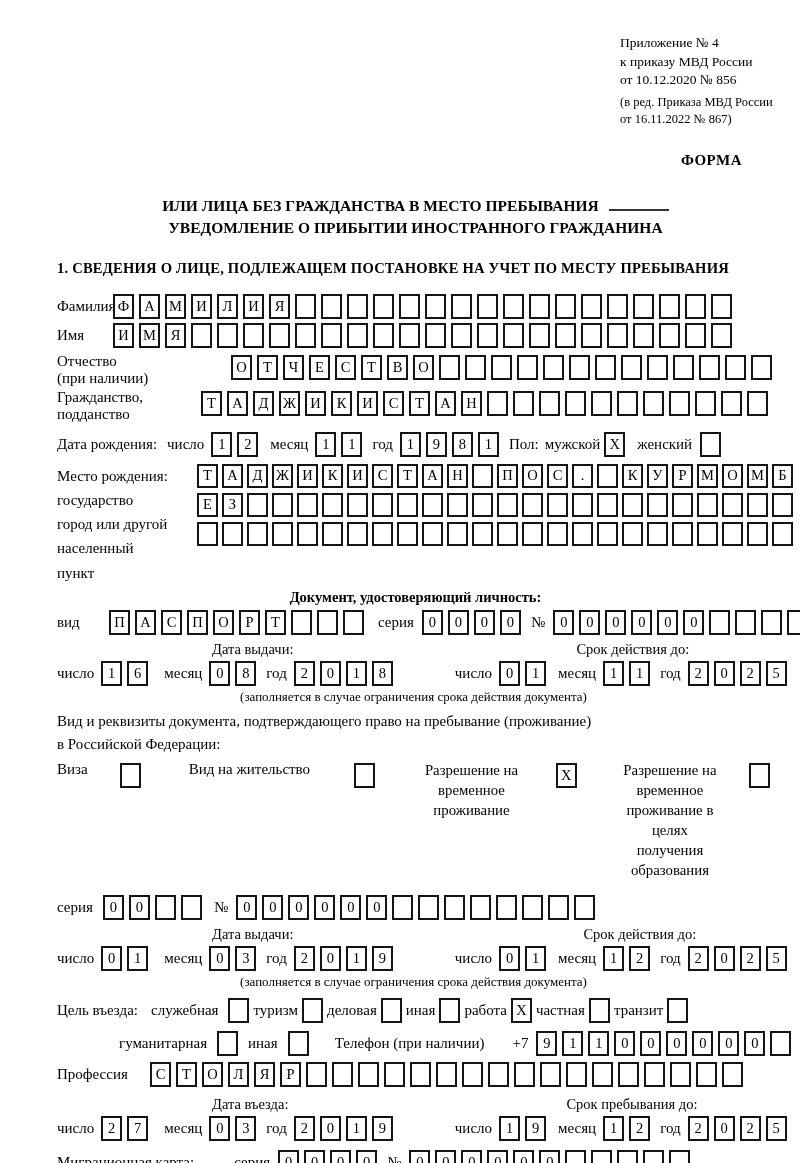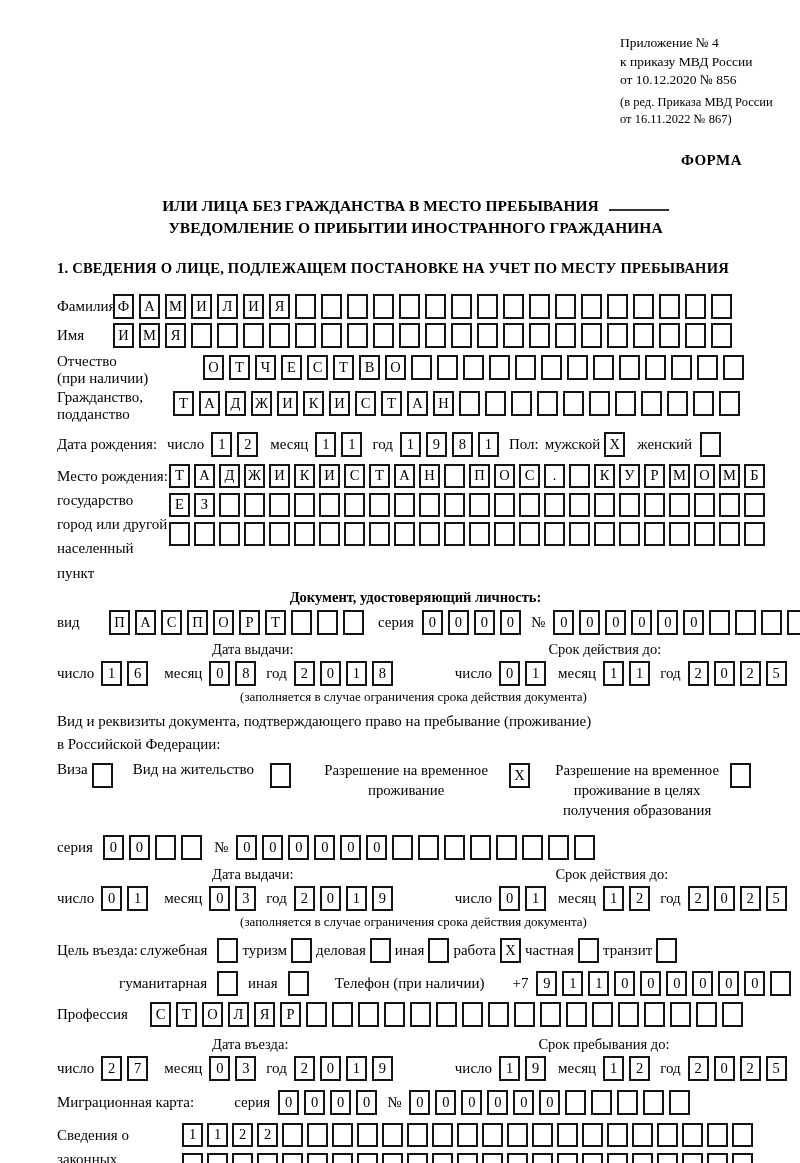--- a/index.html
+++ b/index.html
@@ -23,21 +23,21 @@
     font-size:14.5px;font-family:"Liberation Serif","DejaVu Serif",serif;flex:0 0 auto;
   }
   .boxes.tight{gap:4px;}
   .boxes.tight .box{width:21px;height:24px;}
   .chk{margin:0 4px;}
   .center-b{font-weight:bold;text-align:center;font-size:14.5px;margin-top:8px;}
   .note{font-size:13px;}
   .right-note{text-align:center;margin-top:3px;margin-right:4px;}
   .dgl{font-size:15px;margin-right:7px;}
   .subhead{font-size:14.5px;}
-  .two-col{display:flex;align-items:flex-start;}
+  .two-col{display:flex;align-items:flex-start;gap:28px;}
   .optlbl{font-size:14.8px;text-align:center;line-height:1.35;}
   .labels-col div{font-size:15px;line-height:1.62;}
 </style>
 </head>
 <body>
 
 <div class="page">
 
   <div class="appendix">
     <div>Приложение № 4</div>
@@ -454,21 +454,21 @@
         <span class="box">2</span>
         <span class="box">0</span>
         <span class="box">2</span>
         <span class="box">5</span>
       </span>
   </div>
   <div class="note right-note">(заполняется в случае ограничения срока действия документа)</div>
 
   <div class="frow" style="margin-top:8px;">
     <span class="lbl">Цель въезда:</span>
-    <span class="lbl" style="margin-left:2px;">служебная</span>
+    <span class="lbl" style="margin-left:13px;">служебная</span>
     <span class="box chk" style="margin-left:10px;"></span>
     <span class="lbl">туризм</span>
     <span class="box chk"></span>
     <span class="lbl">деловая</span>
     <span class="box chk"></span>
     <span class="lbl">иная</span>
     <span class="box chk"></span>
     <span class="lbl">работа</span>
     <span class="box chk">X</span>
     <span class="lbl">частная</span>

